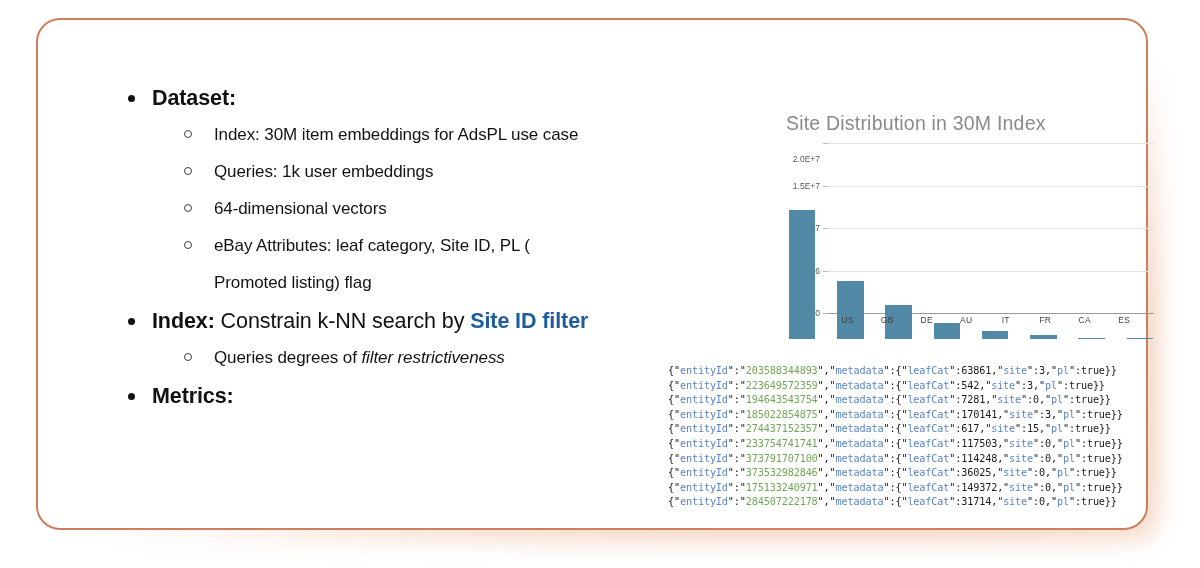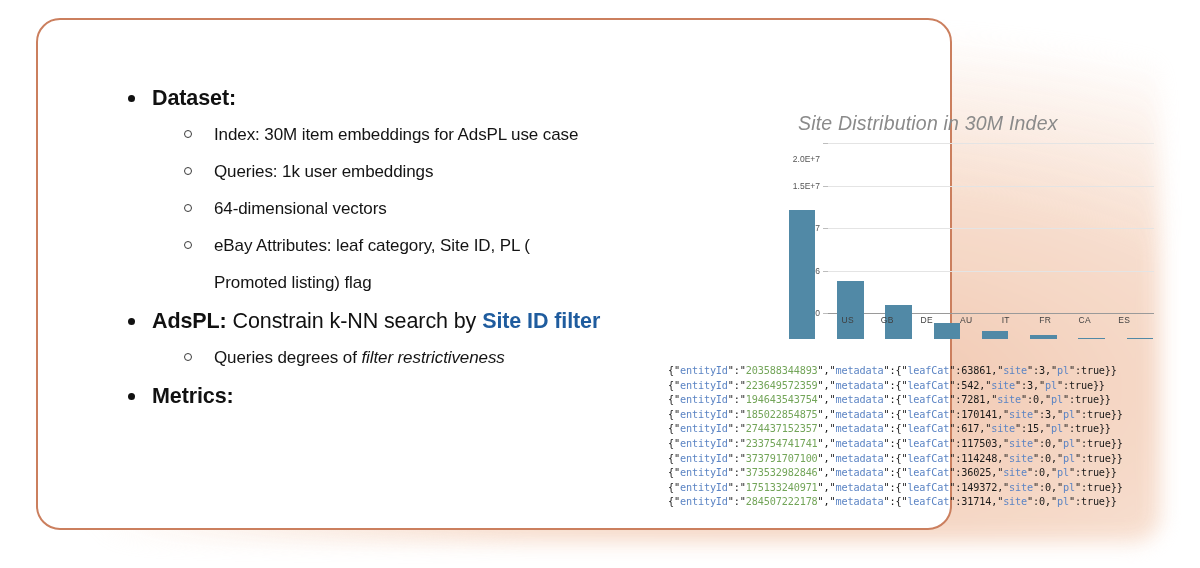--- a/index.html
+++ b/index.html
@@ -24,21 +24,21 @@
     height: 512px;
     border-radius: 26px;
     background: radial-gradient(ellipse at 70% 70%, #f0c3aa 0%, #f7ddcd 40%, rgba(255,255,255,0) 72%);
     filter: blur(10px);
     opacity: .95;
   }
   .slide {
     position: absolute;
     left: 36px;
     top: 18px;
-    width: 916px;
+    width: 1112px;
     height: 512px;
     box-sizing: border-box;
     background: #ffffff;
     border: 2.5px solid #cb7f5e;
     border-radius: 24px;
   }
 
   
   .content {
     position: absolute;
@@ -106,23 +106,22 @@
     position: absolute;
     left: 740px;
     top: 92px;
     width: 386px;
     height: 232px;
   }
   .chart-title {
     font-size: 19.5px;
     color: #8a8a8a;
     font-weight: normal;
-    margin: 0 0 8px 20px;
+    margin: 0 0 8px 8px;
     letter-spacing: .2px;
-    font-style: italic;
   }
   .plot {
     position: relative;
     width: 386px;
     height: 196px;
   }
   .y-labels {
     position: absolute;
     left: 0;
     top: 0;
@@ -233,21 +232,21 @@
           <li class="l2">Queries: 1k user embeddings</li>
           <li class="l2">64-dimensional vectors</li>
           <li class="l2">
             <span class="wrapline">eBay Attributes: leaf category, Site ID, PL (</span>
             <span class="wrapline">Promoted listing) flag</span>
           </li>
         </ul>
       </li>
 
       <li class="l1">
-        <span class="lead">AdsPL:</span><span> Constrain k-NN search by </span><span class="accent">Site ID filter</span>
+        <span class="lead">Index:</span><span> Constrain k-NN search by </span><span class="accent">Site ID filter</span>
         <ul class="lvl2">
           <li class="l2"><span>Queries degrees of </span><span class="ital">filter restrictiveness</span></li>
         </ul>
       </li>
 
       <li class="l1">
         <span class="lead">Metrics:</span>
       </li>
 
     </ul>

